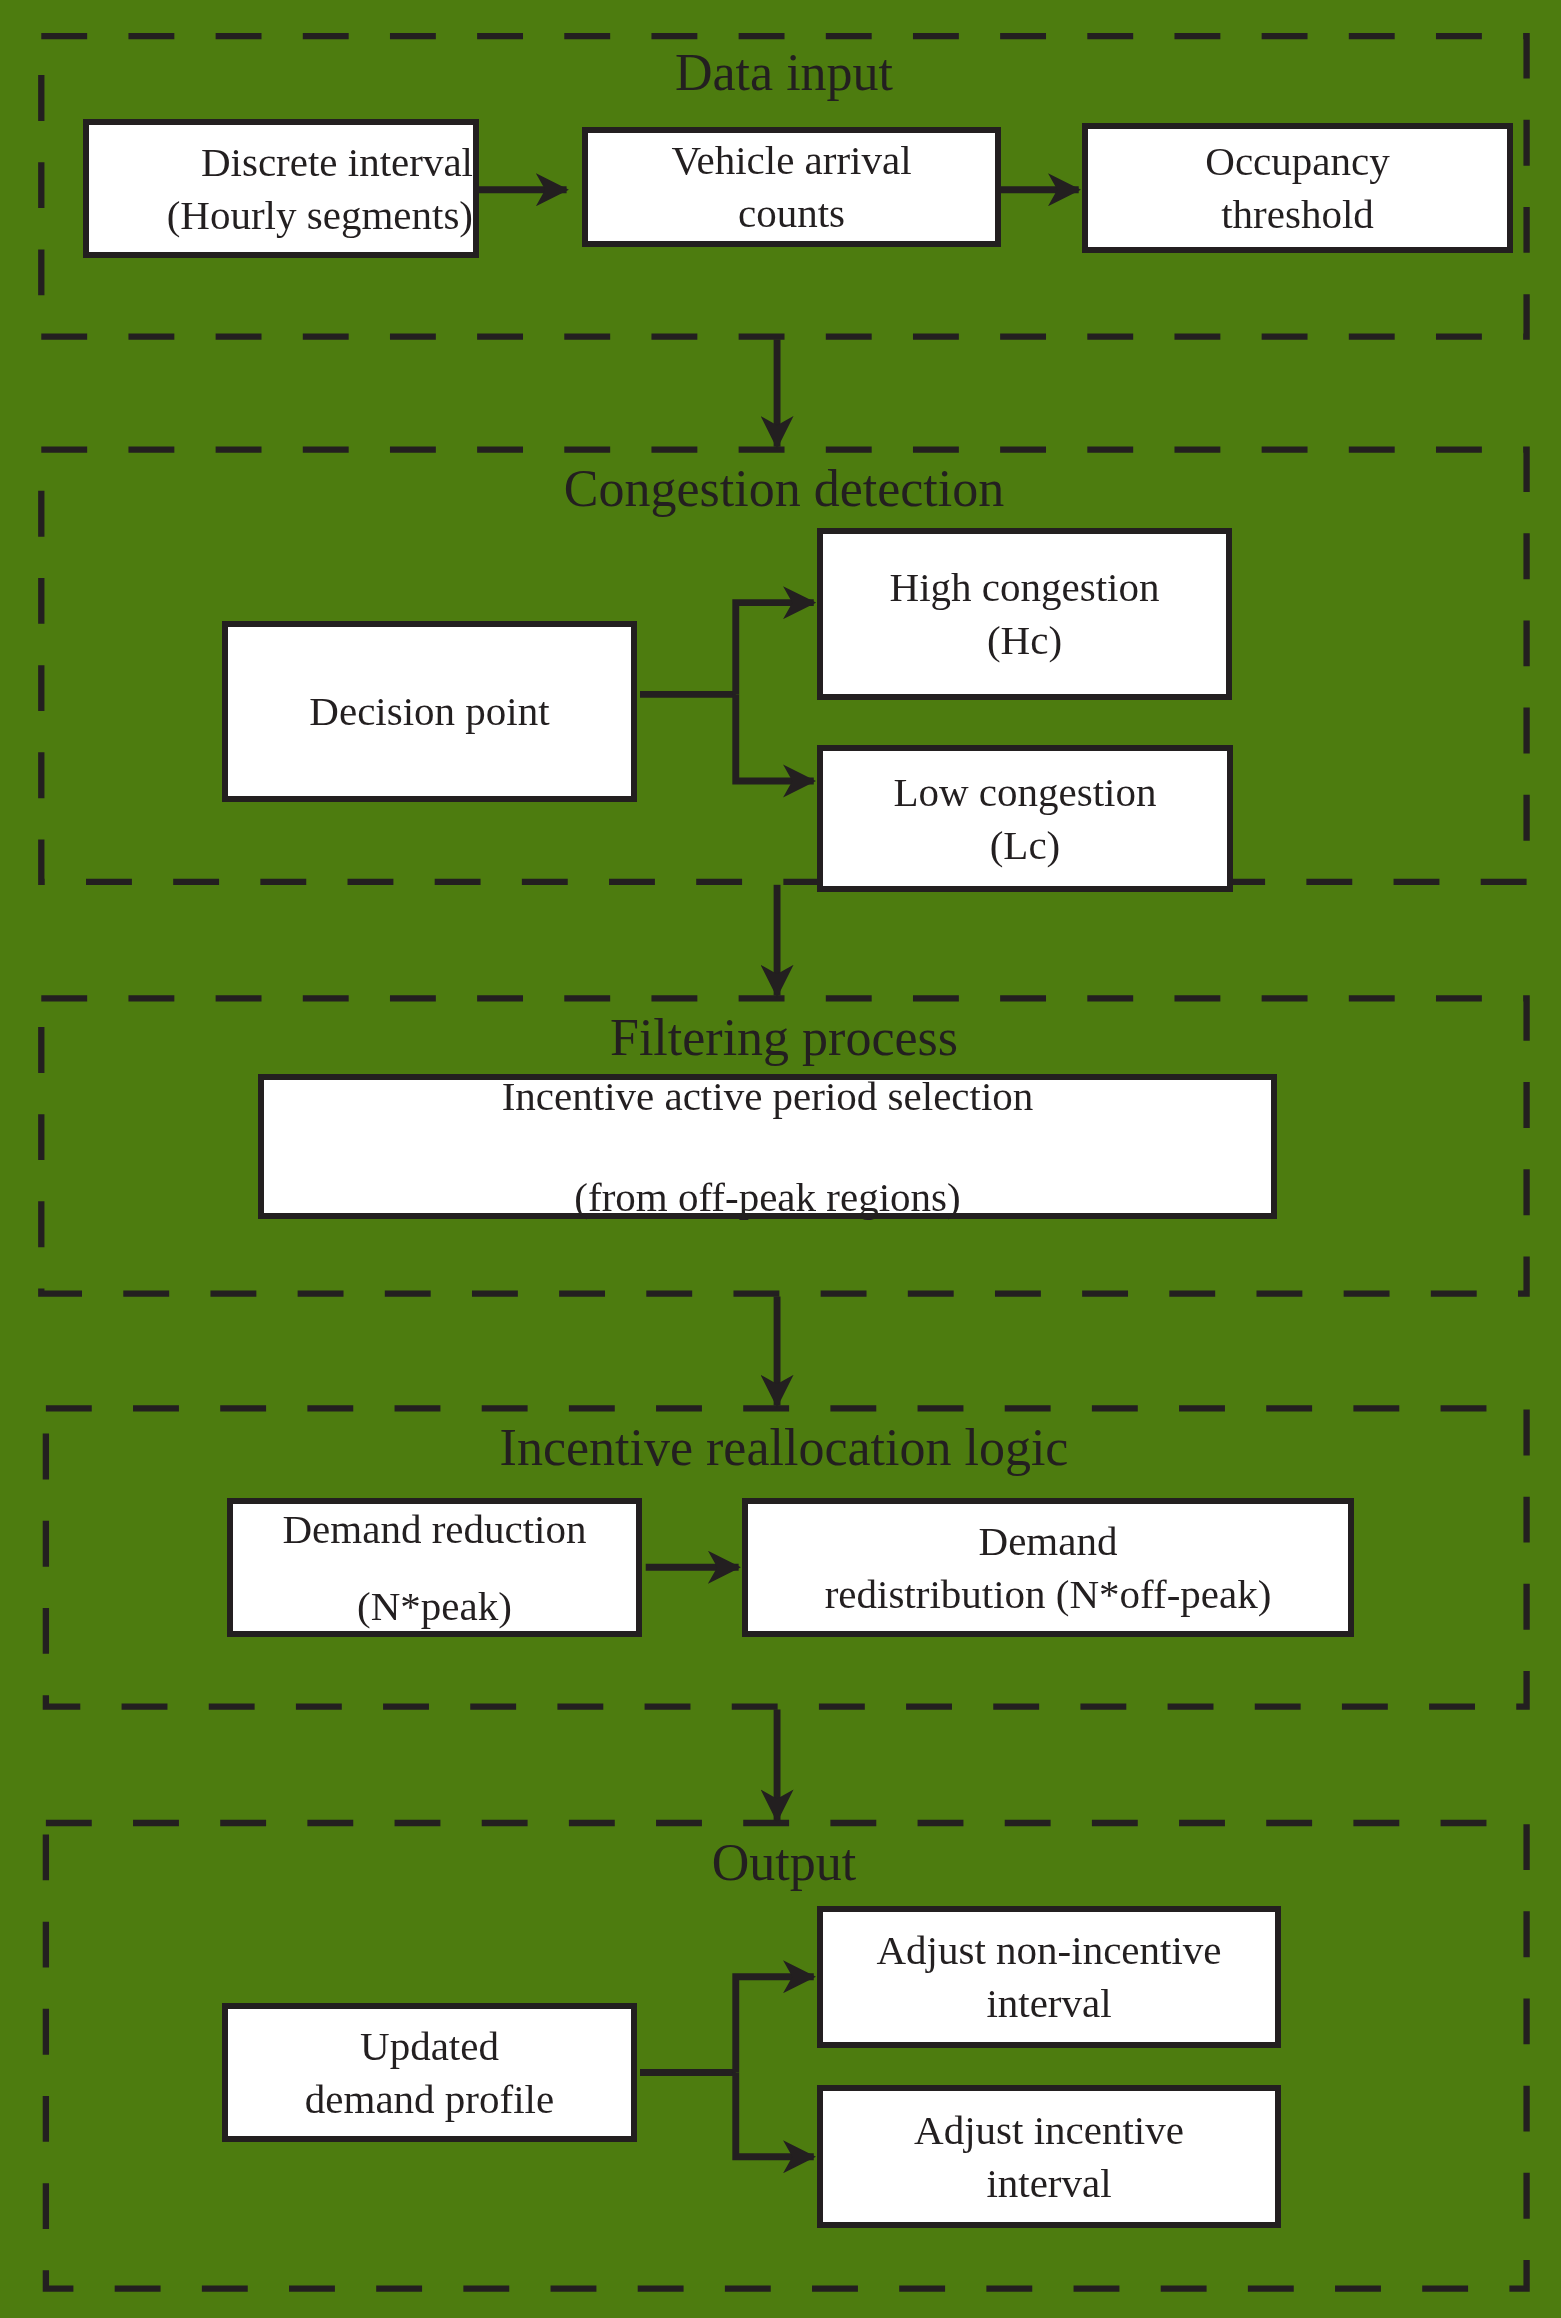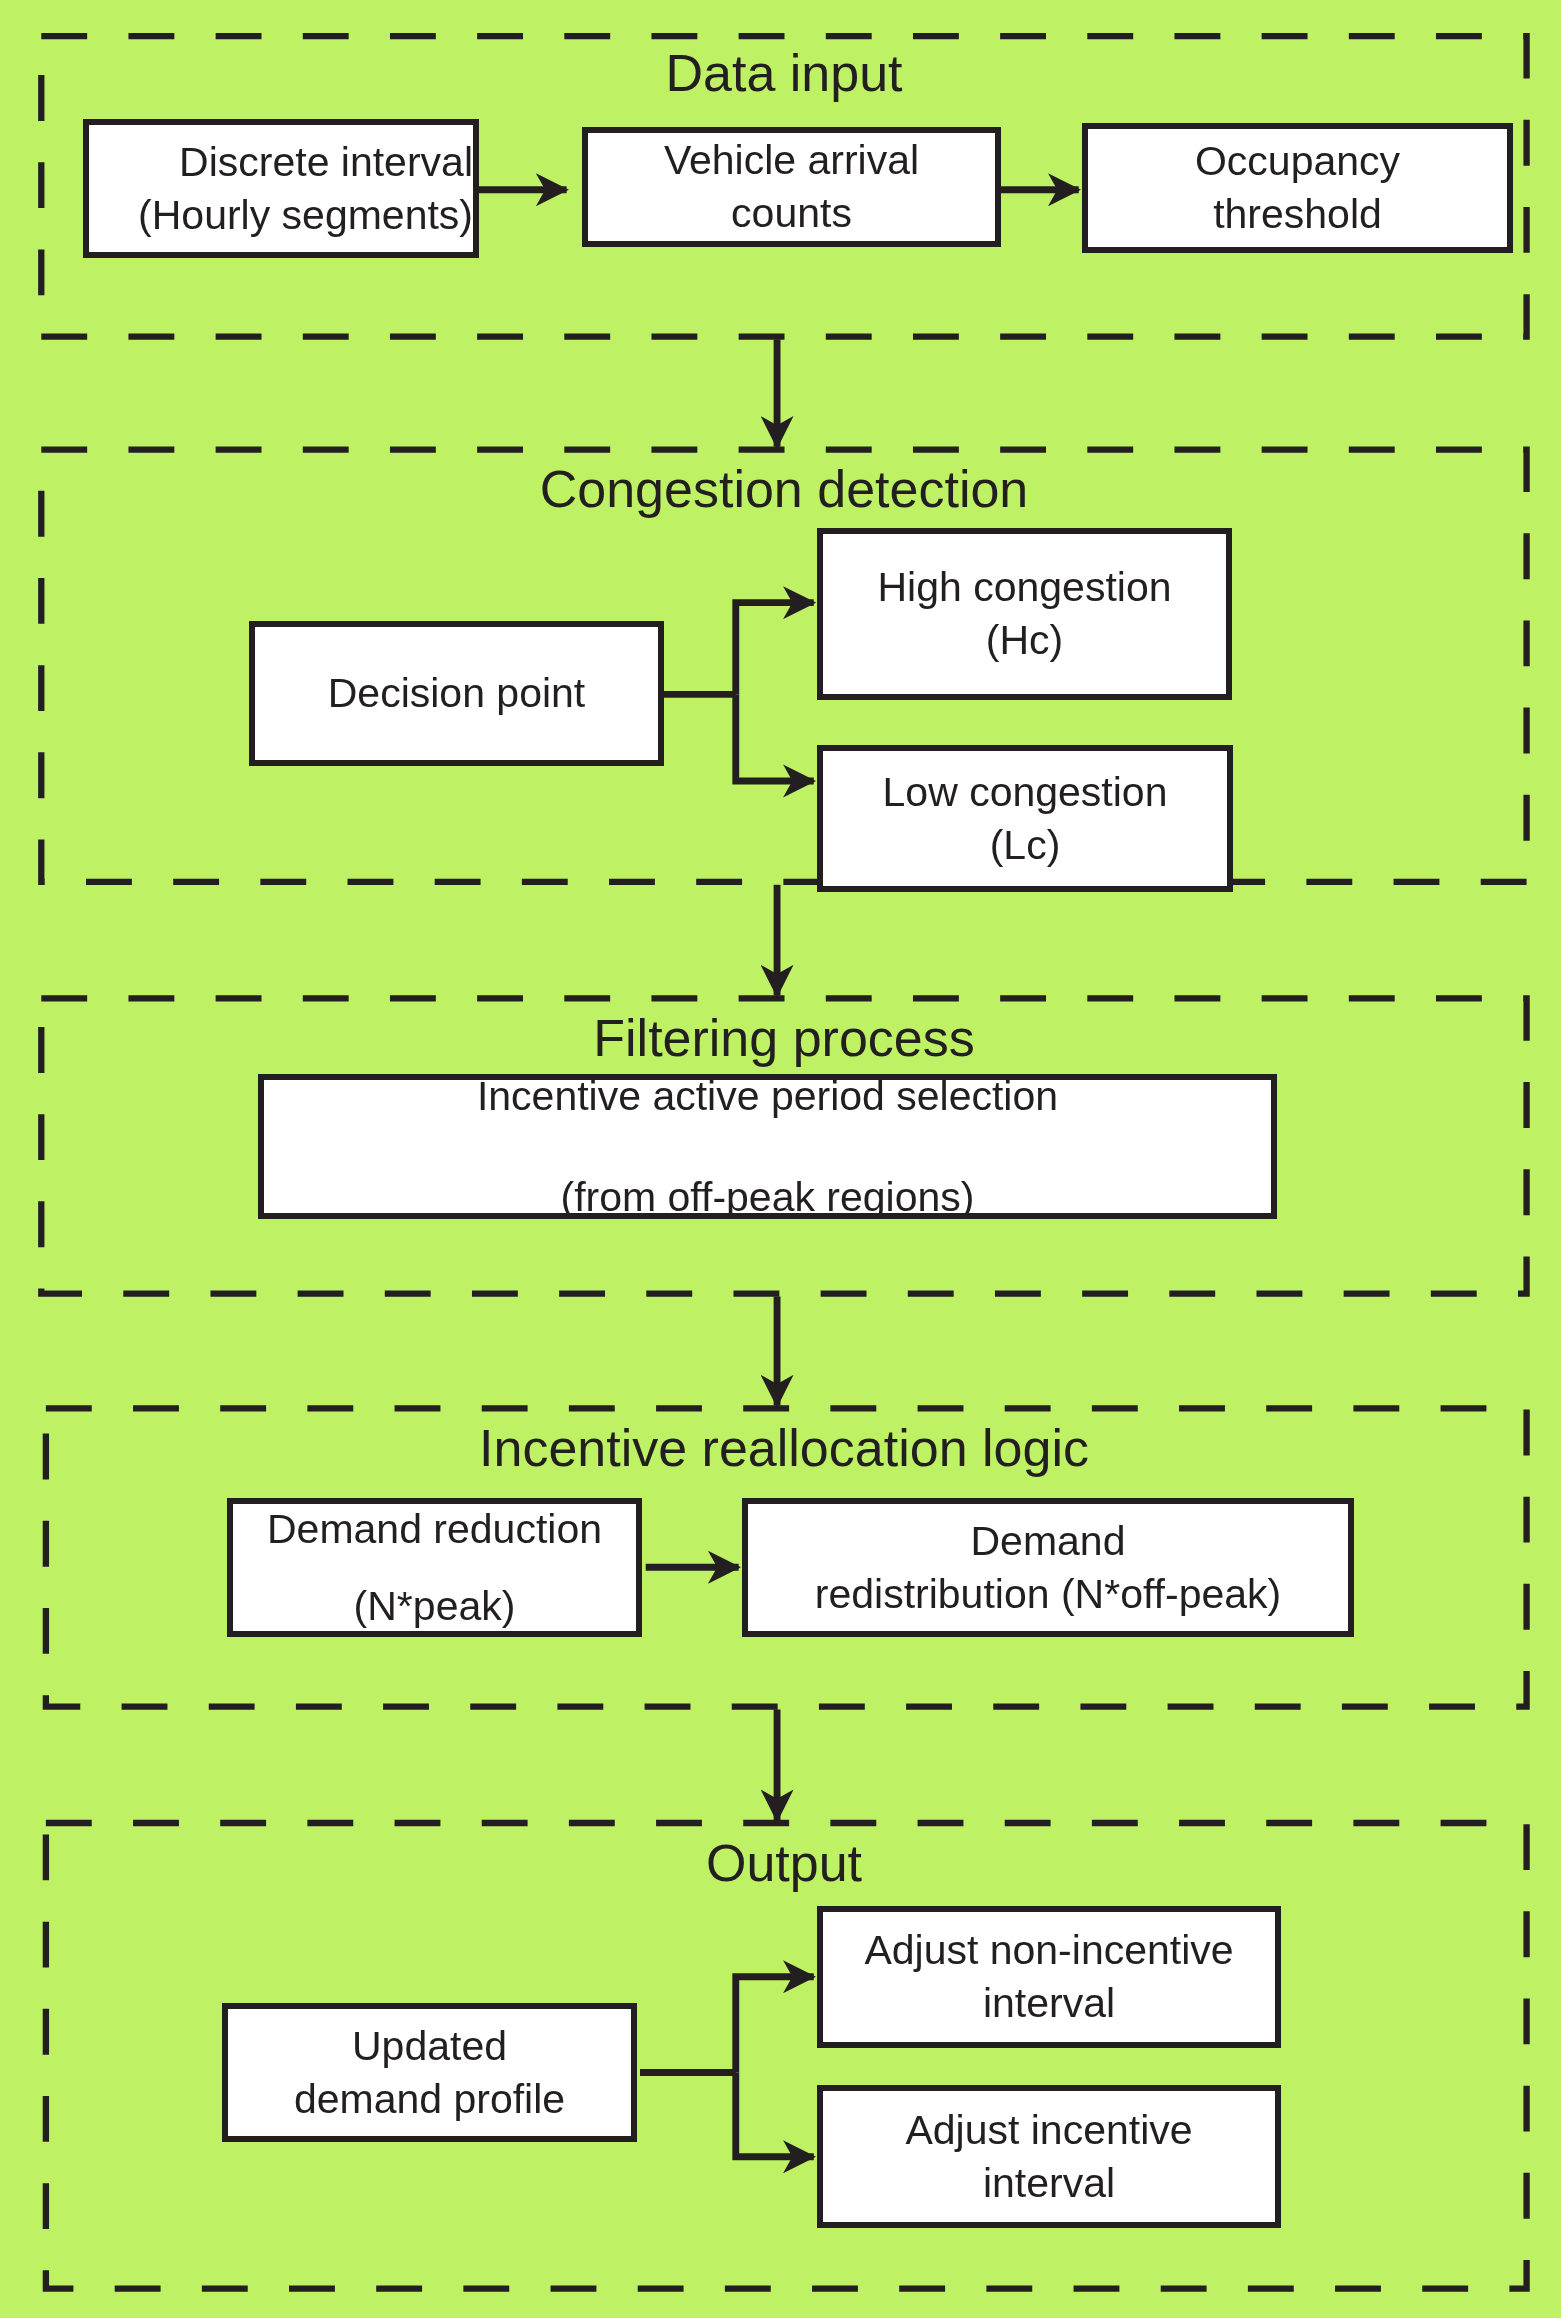--- a/index.html
+++ b/index.html
@@ -4,22 +4,22 @@
 <style>
   html, body {
     margin: 0;
     padding: 0;
     background: #ffffff;
   }
   #canvas {
     position: relative;
     width: 1561px;
     height: 2319px;
-    background: #bef264;
-    font-family: Liberation Sans, sans-serif;
+    background: #4d7c0f;
+    font-family: Liberation Serif, serif;
     color: #231f20;
   }
   #connector-layer {
     position: absolute;
     left: 0;
     top: 0;
     width: 1561px;
     height: 2319px;
   }
   .section-title {
@@ -51,21 +51,21 @@
     display: block;
     white-space: nowrap;
   }
   
   #title-data-input        { top: 40px; }
   #box-discrete-interval   { left: 83px;  top: 119px;  width: 396px;  height: 139px; align-items: flex-end; }
   #box-vehicle-arrival     { left: 582px;  top: 127px;  width: 419px;  height: 120px; }
   #box-occupancy-threshold { left: 1082px; top: 123px;  width: 431px;  height: 130px; }
   
   #title-congestion        { top: 456px; }
-  #box-decision-point      { left: 222px;  top: 621px; width: 415px;  height: 145px; margin-left: 27px; }
+  #box-decision-point      { left: 222px;  top: 621px; width: 415px;  height: 181px; }
   #box-high-congestion     { left: 817px; top: 528px;  width: 415px;  height: 172px; }
   #box-low-congestion      { left: 817px; top: 738px; width: 416px;  height: 147px; margin-top: 7px; }
   
   #title-filtering         { top: 1005px; }
   #box-incentive-period    { left: 258px;  top: 1074px; width: 1019px; height: 145px; gap: 48px; }
   
   #title-reallocation      { top: 1415px; }
   #box-demand-reduction    { left: 227px;  top: 1498px; width: 415px;  height: 139px; gap: 24px; }
   #box-demand-redistribution { left: 742px; top: 1498px; width: 612px; height: 139px; }
   

